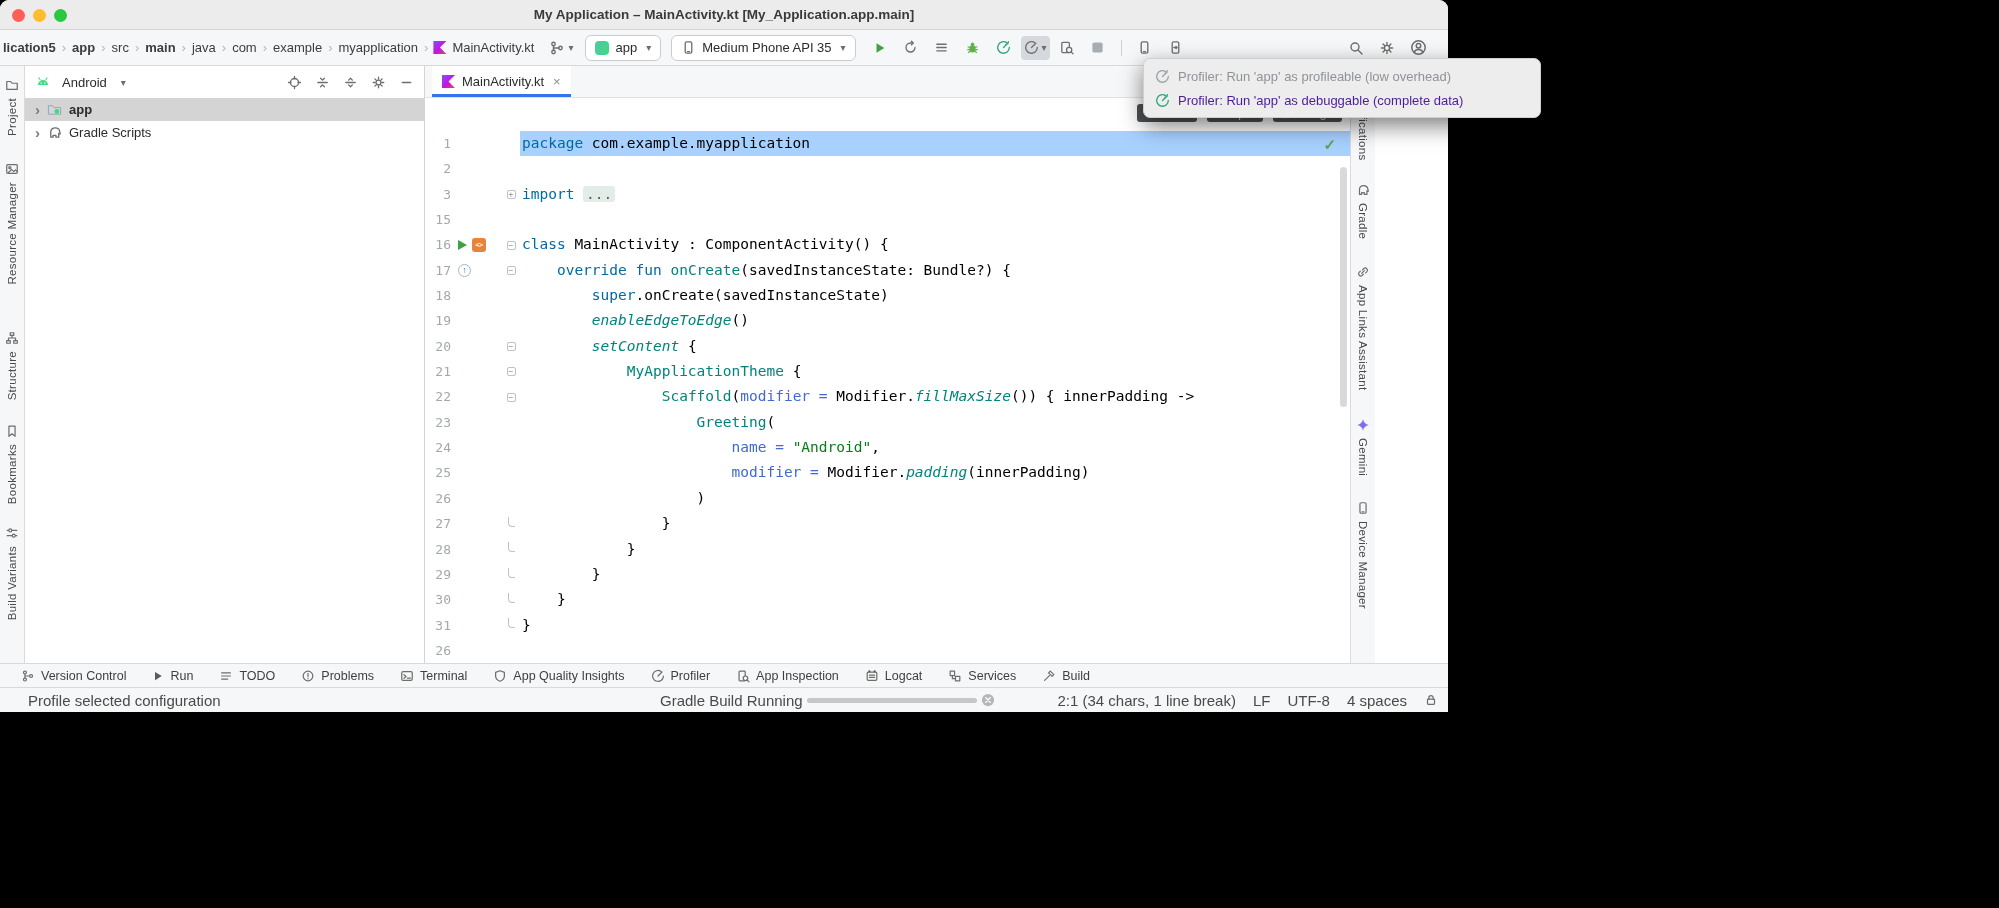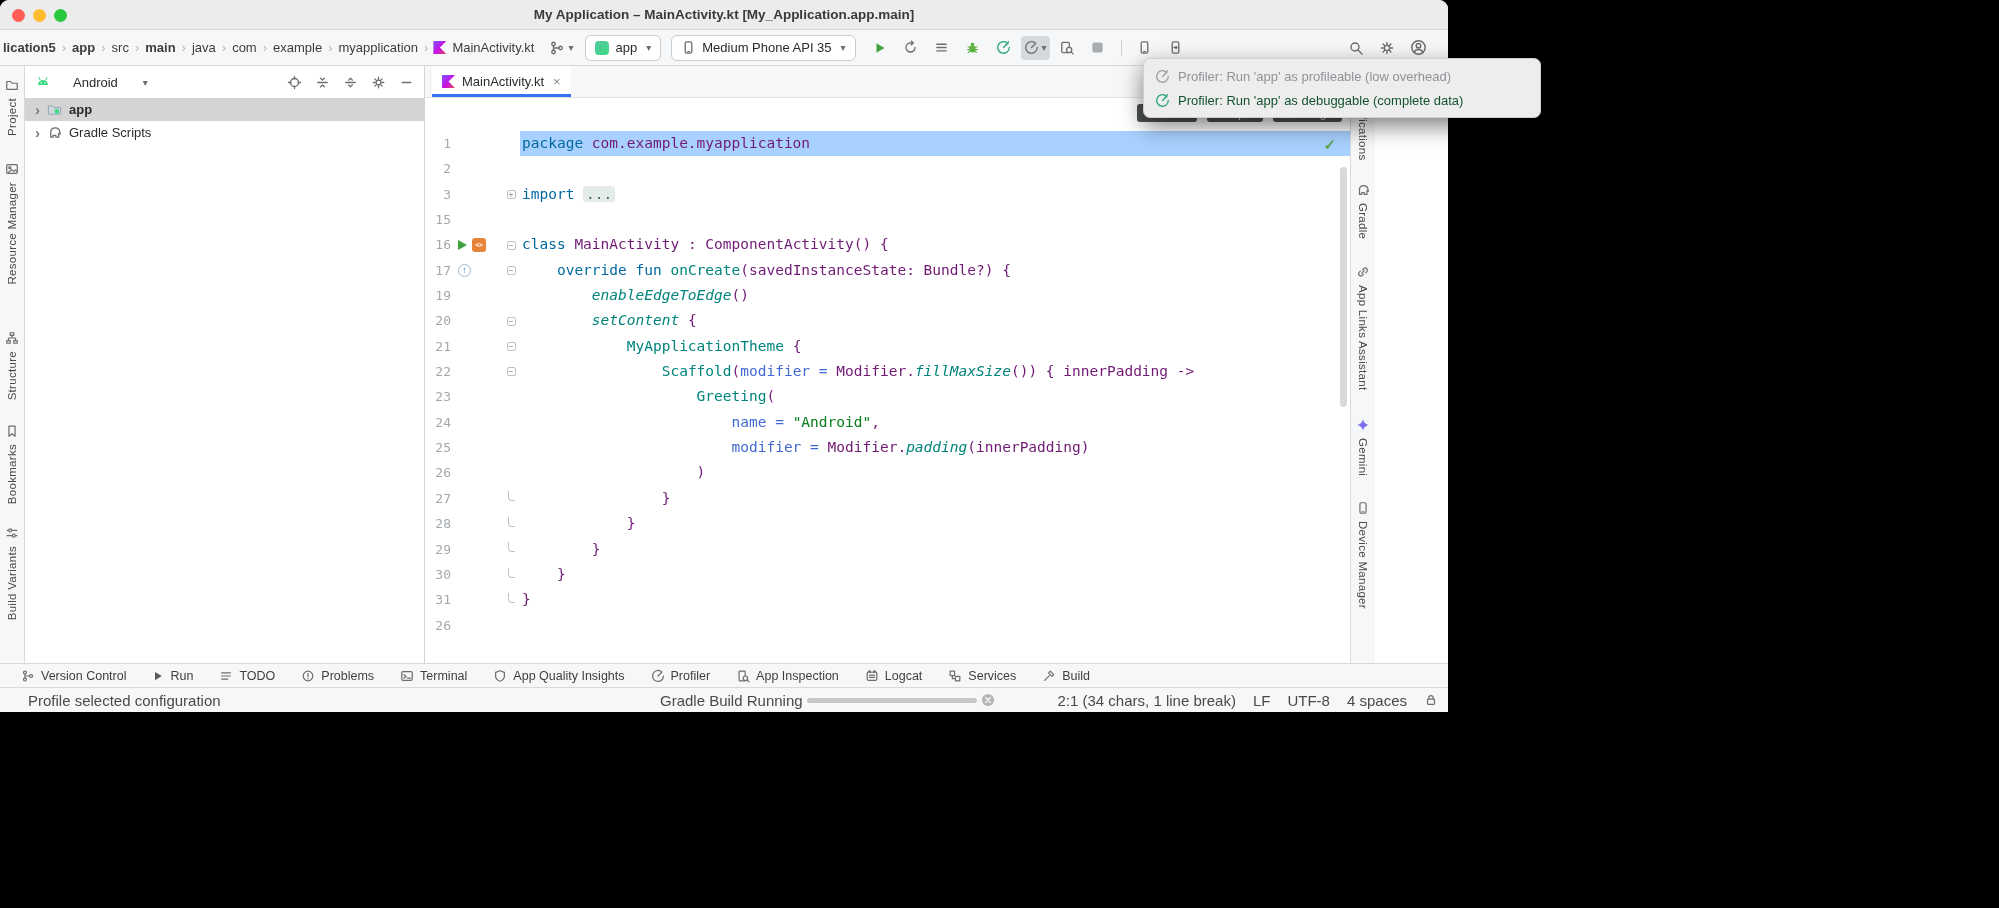--- a/index.html
+++ b/index.html
@@ -35,21 +35,21 @@
   .main{display:flex;height:597px}
   .stripe{width:25px;background:#f6f7f8;display:flex;flex-direction:column;align-items:center}
   .stripe.left{border-right:1px solid #dadada}
   .stripe.right{border-left:1px solid #dadada}
   .stripe-item{display:flex;flex-direction:column;align-items:center;gap:6px}
   .stripe-label{font-size:11.5px;color:#4a4a4a;letter-spacing:.3px;writing-mode:vertical-rl}
   .stripe.left .stripe-label{transform:rotate(180deg)}
 
   
   .project{width:400px;border-right:1px solid #d4d4d4;background:#fff;display:flex;flex-direction:column}
-  .proj-head{height:32px;display:flex;align-items:center;gap:22px;padding:0 10px;font-size:13px;color:#2b2b2b}
+  .proj-head{height:32px;display:flex;align-items:center;gap:11px;padding:0 10px;font-size:13px;color:#2b2b2b}
   .proj-tools{margin-left:auto;display:flex;align-items:center;gap:13px}
   .tree-row{height:23px;display:flex;align-items:center;gap:7px;padding-left:10px;font-size:13px;color:#2b2b2b}
   .tree-row.selected{background:#d4d4d4}
   .tree-chevron{color:#7d7d7d;font-size:15px;font-weight:bold;line-height:1}
   .bold{font-weight:bold}
 
   
   .editor{width:925px;display:flex;flex-direction:column;background:#fff;position:relative}
   .tabbar{height:32px;background:#f6f7f8;border-bottom:1px solid #e0e2e5;display:flex;align-items:stretch;padding-left:7px}
   .tab{display:flex;align-items:center;gap:7px;padding:0 10px;background:#fff;font-size:13px;color:#2b2b2b;box-shadow:inset 0 -3px 0 #3574f0}
@@ -61,21 +61,21 @@
   .code-area{position:relative;height:532px;overflow:hidden}
   .code-line{display:flex;height:25.35px;align-items:center}
   .ln{width:26px;text-align:right;color:#a3a8ad;font:13px/25.35px "DejaVu Sans Mono",monospace;flex:none}
   .gut{width:51px;display:flex;align-items:center;padding-left:7px;gap:5px;flex:none}
   .foldc{width:18px;display:flex;align-items:center;justify-content:center;flex:none}
   .fm{width:9px;height:9px;border:1px solid #bcc2c8;border-radius:2px;color:#8a9096;font:8px/8px "DejaVu Sans Mono",monospace;text-align:center;background:#fff}
   .fmc{width:7px;height:10px;border-left:1px solid #bcc2c8;border-bottom:1px solid #bcc2c8;border-bottom-left-radius:4px;margin-top:-4px}
   .cw{white-space:pre;font:14.5px/25.35px "DejaVu Sans Mono",monospace;color:#000;padding:0 2px}
   .code-line.sel .cw{background:#a8d1ff;flex:1}
   .tk-kw{color:#0369a1}
-  .tk-pl{color:#701a75}
+  .tk-pl{color:#000000}
   .tk-fn{color:#00847c}
   .tk-fni{color:#00847c;font-style:italic}
   .tk-na{color:#4169d1}
   .tk-str{color:#067d17}
   .tk-foldb{background:#e3ece7;color:#3d6b64;border-radius:3px;padding:0 3px}
   .g-run{width:0;height:0;border-left:9px solid #3fa13f;border-top:5.5px solid transparent;border-bottom:5.5px solid transparent}
   .g-compose{display:inline-flex;align-items:center;justify-content:center;width:14px;height:14px;background:#e8833a;border-radius:3px;color:#fff;font:bold 7px/1 "DejaVu Sans Mono",monospace;letter-spacing:-.5px}
   .g-ovr{display:inline-flex;align-items:center;justify-content:center;width:13px;height:13px;border:1px solid #9fb6c8;border-radius:50%;color:#3b82d0;font:bold 9px/1 "Liberation Sans",sans-serif}
   .inspect-ok{position:absolute;top:5px;right:14px;color:#57a64a;font-weight:bold;font-size:15px}
   .scrollthumb{position:absolute;right:3px;top:36px;width:7px;height:240px;background:rgba(0,0,0,.15);border-radius:4px}
@@ -87,21 +87,21 @@
   .sb-left{padding-left:18px}
   .sb-center{position:absolute;left:660px;display:flex;align-items:center;gap:4px}
   .progress-track{width:170px;height:5px;background:#c7c7c7;border-radius:3px;overflow:hidden}
   .progress-fill{height:100%;background:#3b77d1;border-radius:3px}
   .sb-right{margin-left:auto;display:flex;align-items:center;gap:17px}
 
   
   .popup{position:absolute;left:1143px;top:58px;width:398px;background:#ededed;border:1px solid #cfcfcf;border-radius:7px;box-shadow:0 8px 22px rgba(0,0,0,.5);z-index:40;padding:5px 0}
   .popup-row{height:24px;display:flex;align-items:center;gap:8px;padding:0 11px;font-size:13px}
   .popup-row.dim{color:#8f9398}
-  .popup-row.strong{color:#14532d}
+  .popup-row.strong{color:#4c1d95}
 </style>
 </head>
 <body>
 
 <div class="window">
 
   <div class="titlebar">
     <div class="lights">
       <span class="light l-red"></span>
       <span class="light l-yellow"></span>
@@ -414,20 +414,26 @@
               <span class="ln">17</span>
               <span class="gut">
                 <span class="g-ovr">↑</span>
               </span>
               <span class="foldc">
                 <span class="fm">−</span>
               </span>
               <span class="cw"><span class="tk-pl">    </span><span class="tk-kw">override fun </span><span class="tk-fn">onCreate</span><span class="tk-pl">(savedInstanceState: Bundle?) {</span></span>
             </div>
             <div class="code-line">
+              <span class="ln">18</span>
+              <span class="gut"></span>
+              <span class="foldc"></span>
+              <span class="cw"><span class="tk-pl">        </span><span class="tk-kw">super</span><span class="tk-pl">.onCreate(savedInstanceState)</span></span>
+            </div>
+            <div class="code-line">
               <span class="ln">19</span>
               <span class="gut"></span>
               <span class="foldc"></span>
               <span class="cw"><span class="tk-pl">        </span><span class="tk-fni">enableEdgeToEdge</span><span class="tk-pl">()</span></span>
             </div>
             <div class="code-line">
               <span class="ln">20</span>
               <span class="gut"></span>
               <span class="foldc">
                 <span class="fm">−</span>

